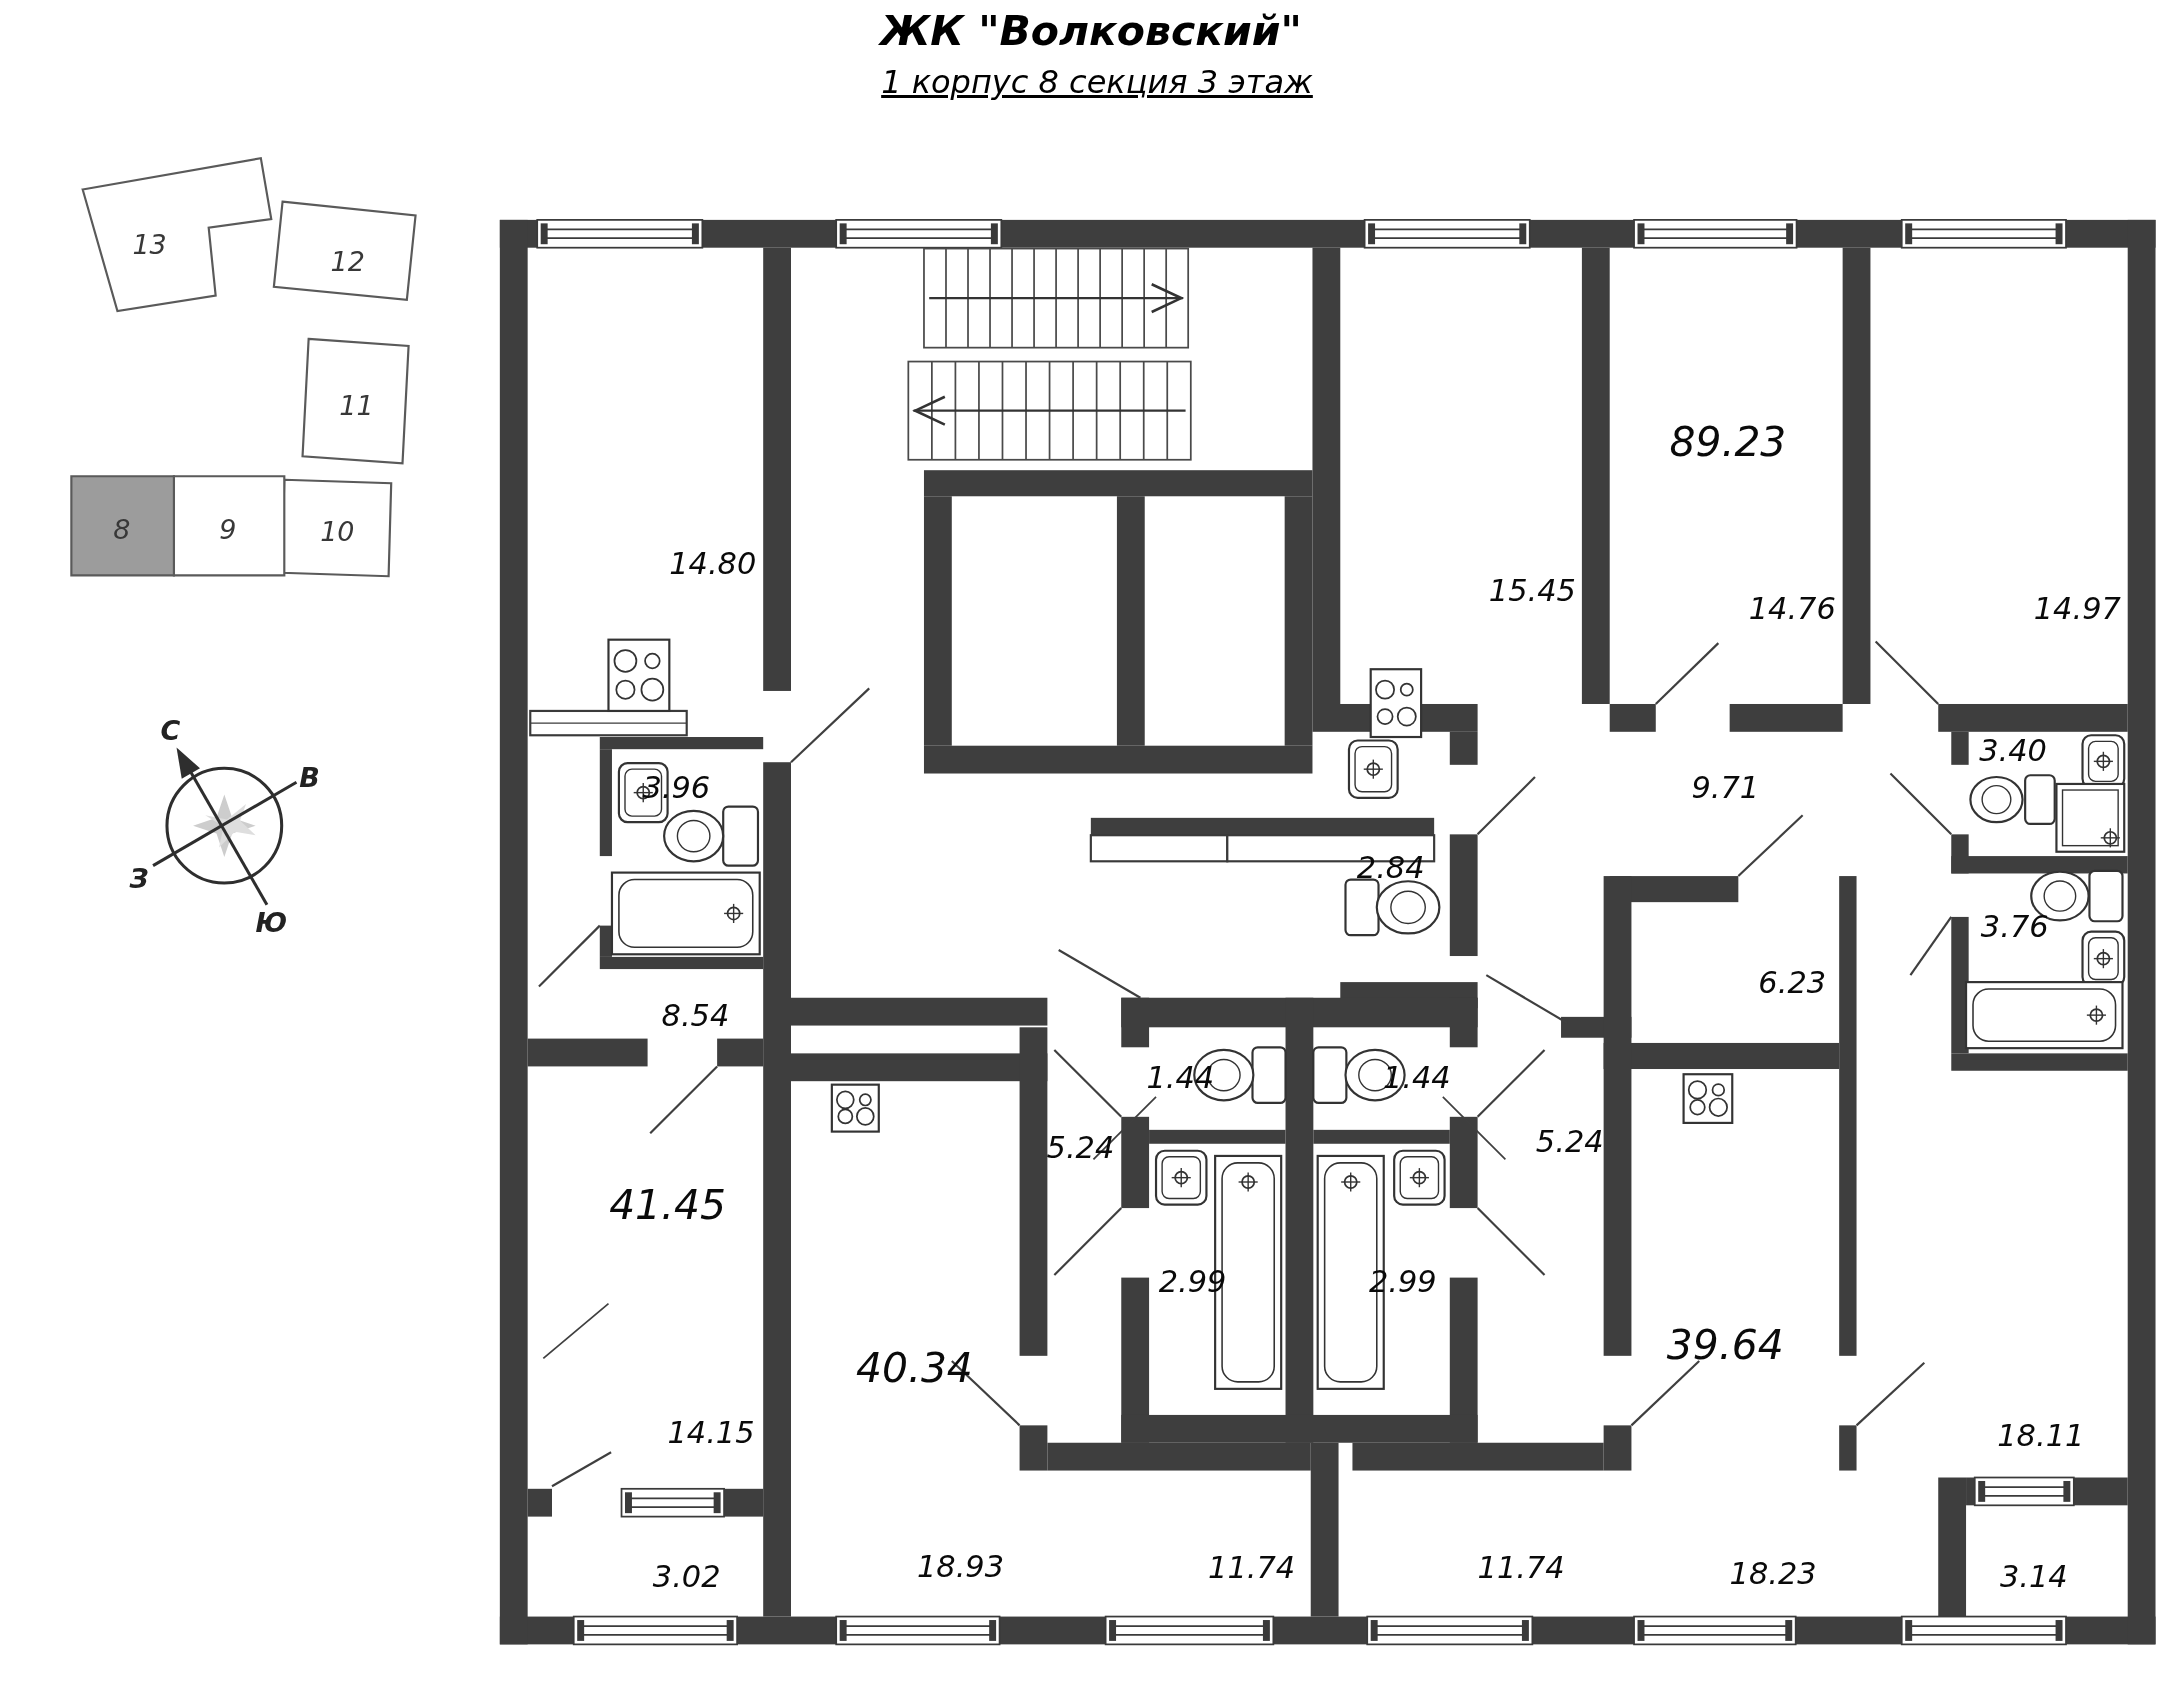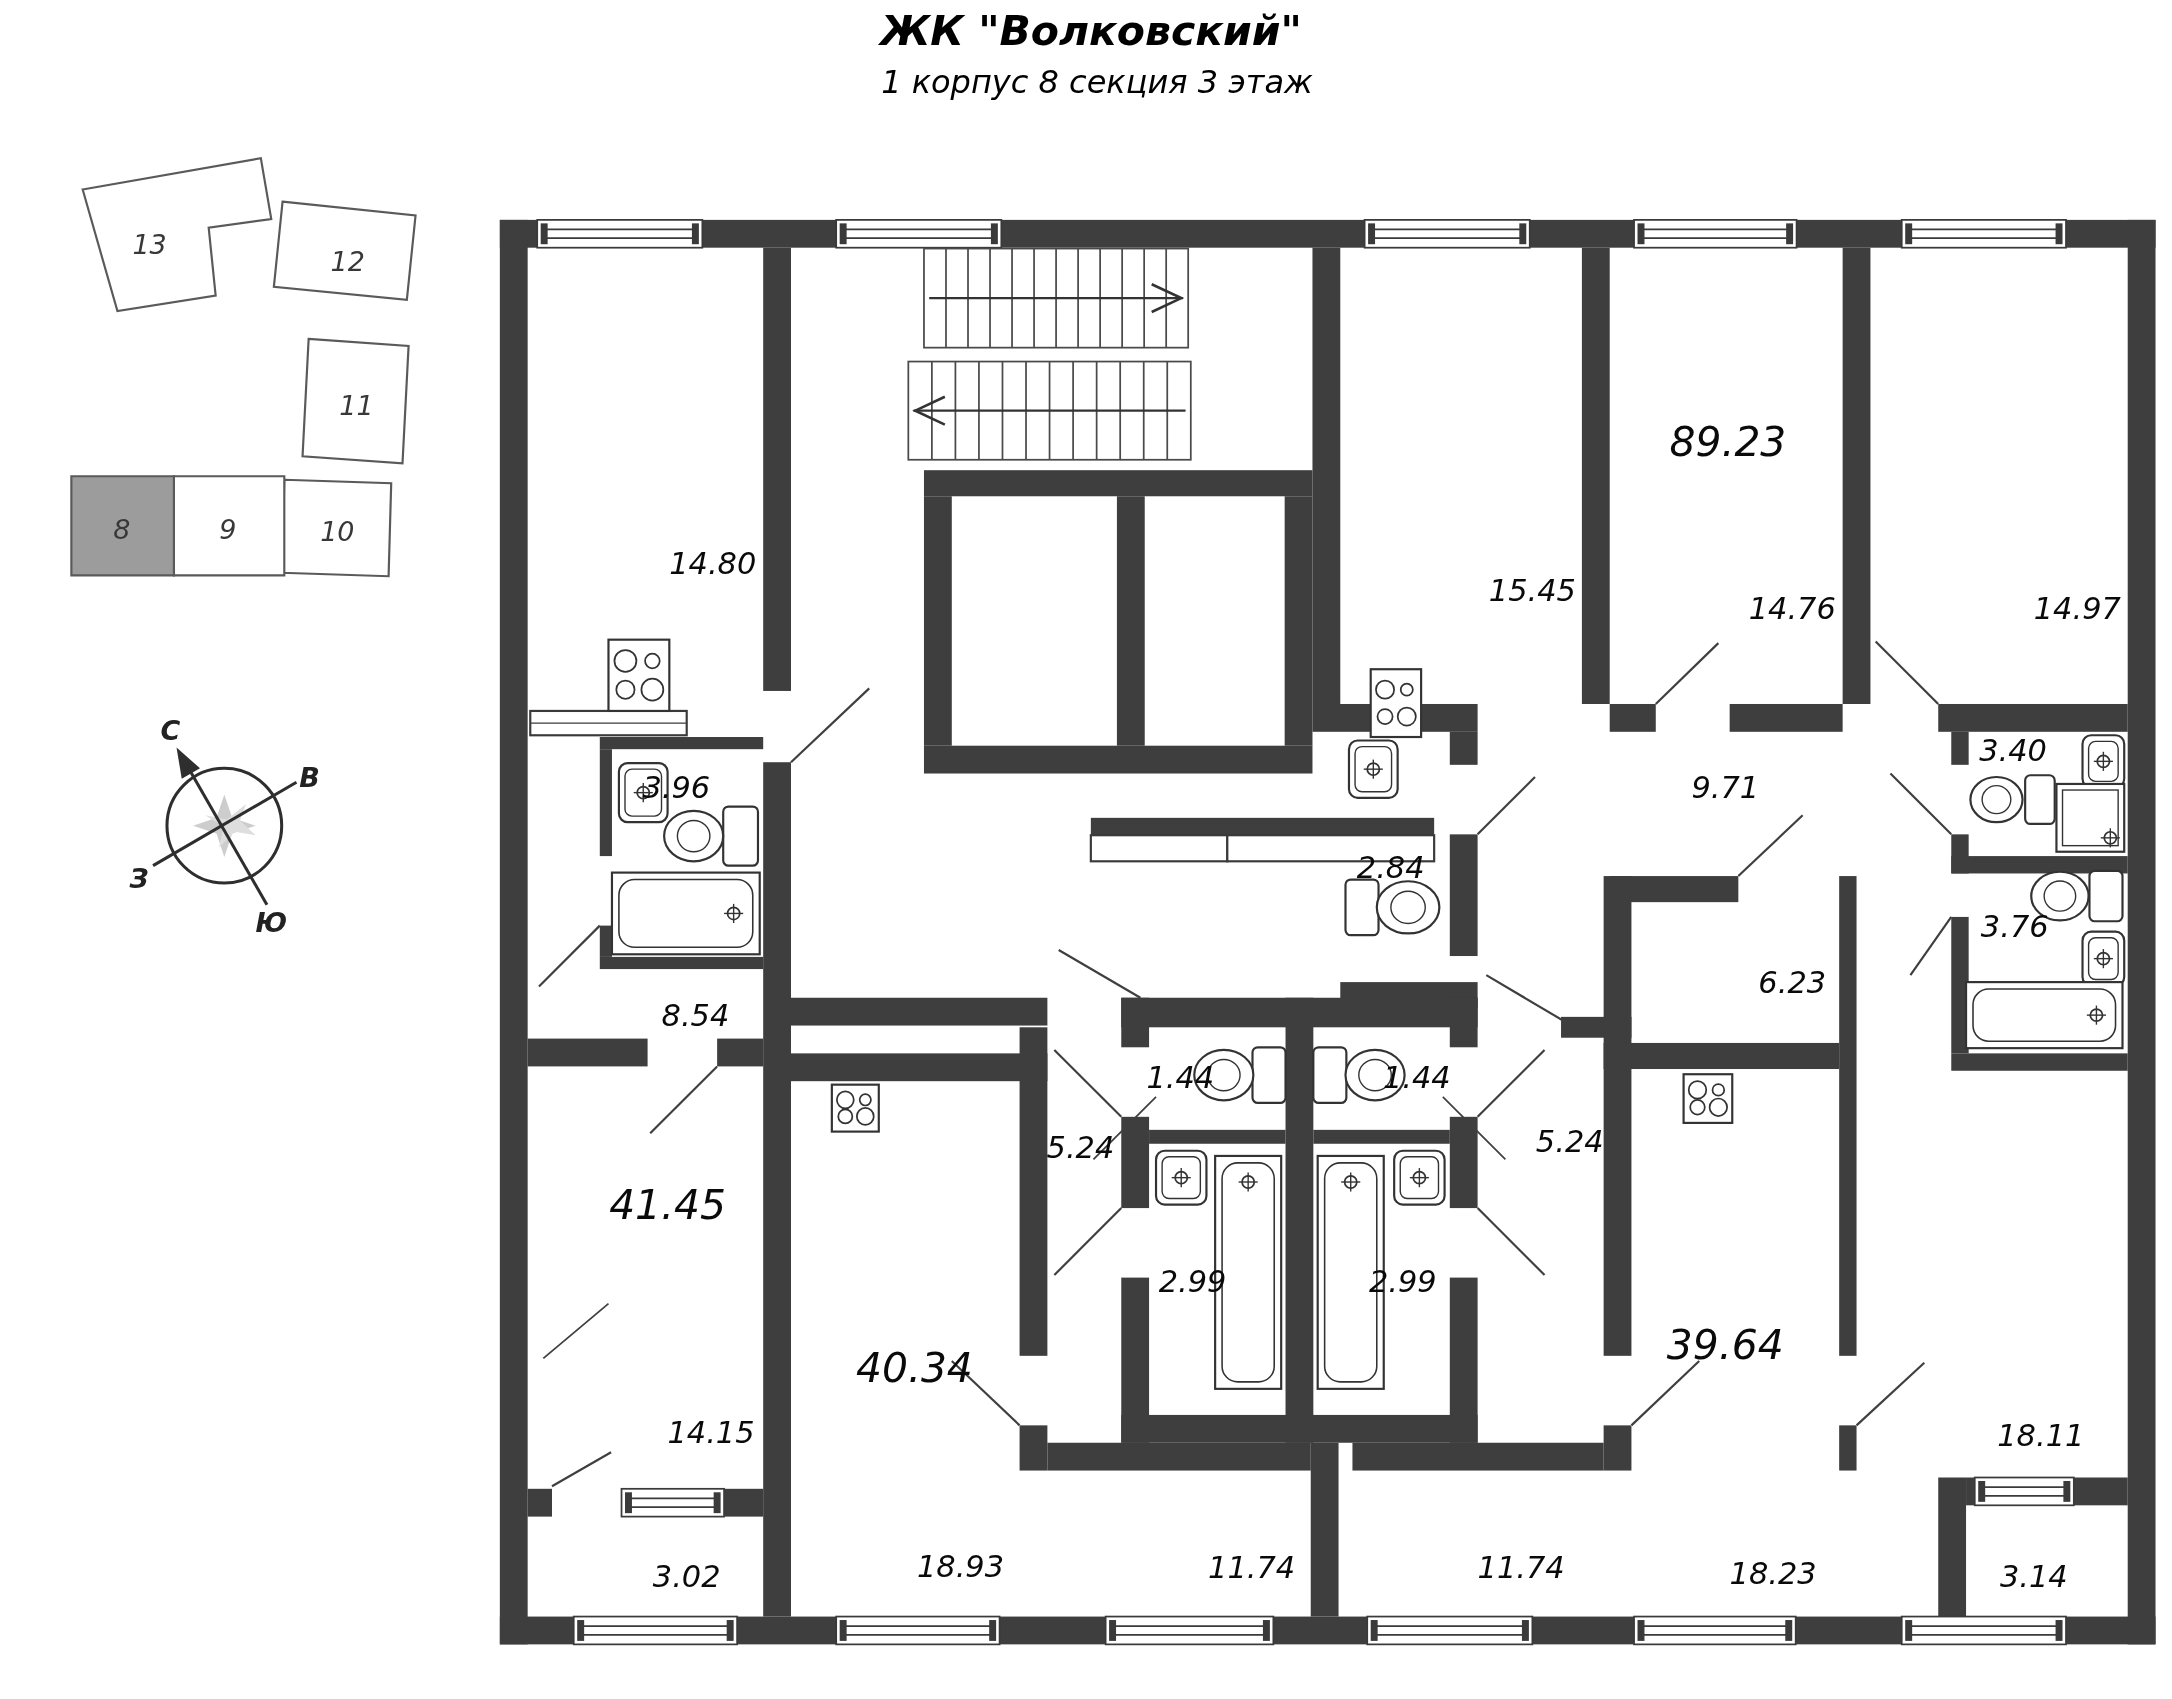--- a/index.html
+++ b/index.html
@@ -1,21 +1,21 @@
 <!DOCTYPE html>
 <html style="font-size:14px"><head>
 <meta charset="utf-8">
 <style>
   html,body{margin:0;padding:0;background:#fff;}
   .page{position:relative;width:2173px;height:1700px;background:#fff;overflow:hidden;
         font-family:"DejaVu Sans","Liberation Sans",sans-serif;}
   .title{position:absolute;left:1091px;top:7px;transform:translateX(-50%);
          font-size:41px;font-weight:bold;font-style:italic;color:#000;white-space:nowrap;}
   .subtitle{position:absolute;left:1097px;top:63px;transform:translateX(-50%);
-            font-size:32px;font-style:italic;color:#000;white-space:nowrap;}
+            font-size:32px;font-style:italic;color:#000;white-space:nowrap;text-decoration:underline;}
   svg text{font-family:"DejaVu Sans","Liberation Sans",sans-serif;font-style:italic;}
   .room-label{font-size:35px;fill:#0a0a0a;}
   .apt-label{font-size:47px;fill:#0a0a0a;}
   .key-label{font-size:31px;fill:#383838;}
   .compass-label{font-size:31px;fill:#222;font-weight:bold;}
 </style>
 </head>
 <body>
 
 <div class="page">

